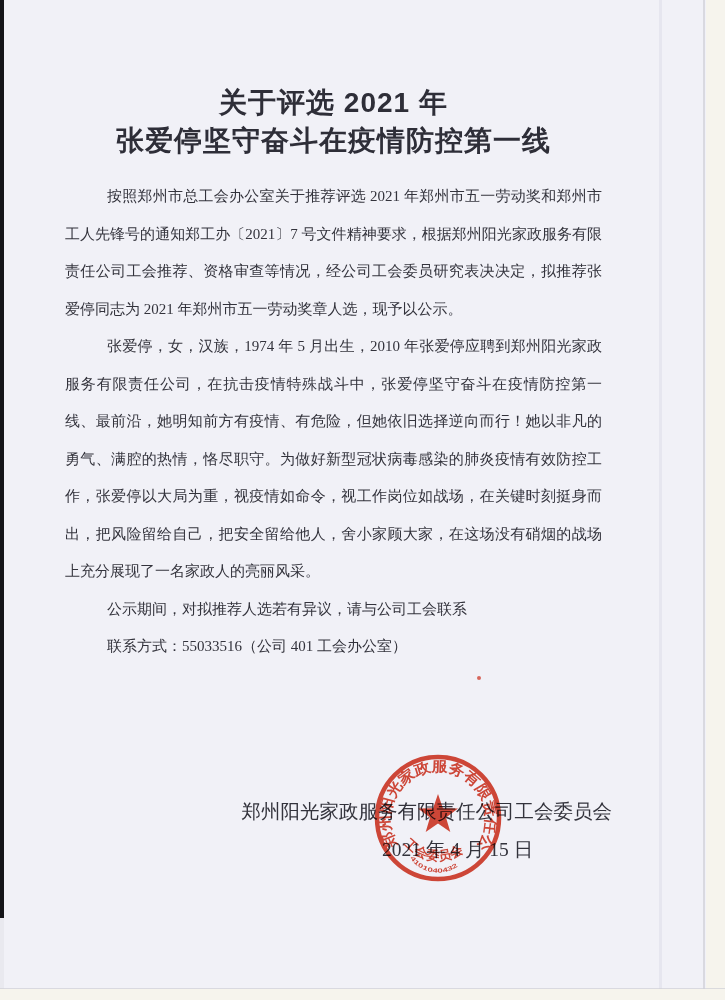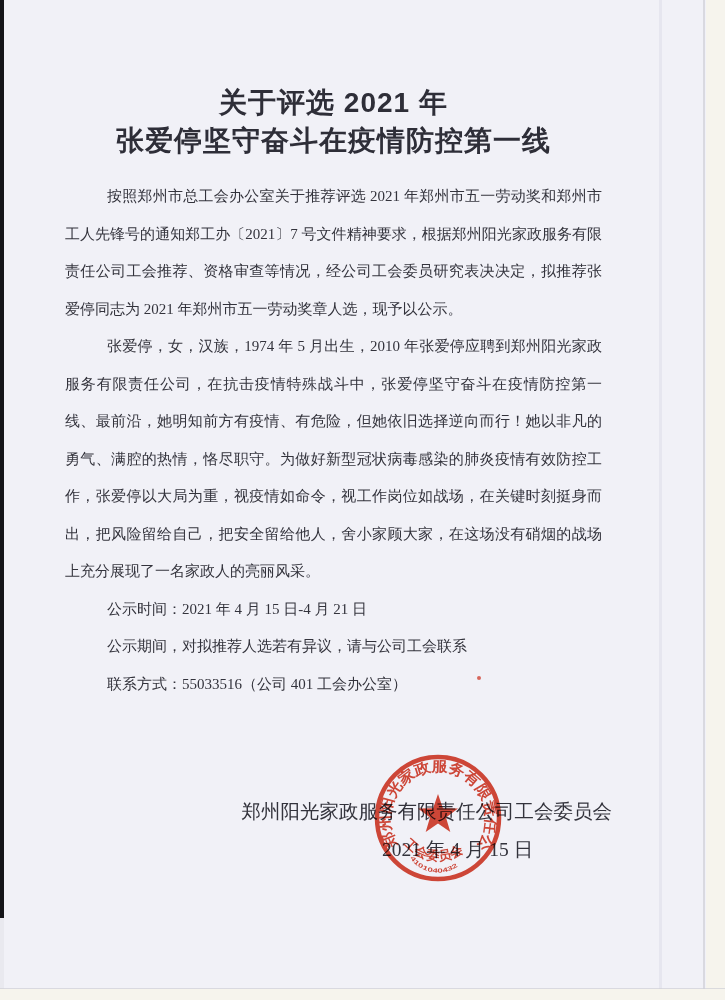--- a/index.html
+++ b/index.html
@@ -74,21 +74,20 @@
   <div class="speck-red"></div>
 
   <div class="title-block">
     <span>关于评选 2021 年</span>
     <span>张爱停坚守奋斗在疫情防控第一线</span>
   </div>
 
   <div class="body-text">
     <p>按照郑州市总工会办公室关于推荐评选 2021 年郑州市五一劳动奖和郑州市工人先锋号的通知郑工办〔2021〕7 号文件精神要求，根据郑州阳光家政服务有限责任公司工会推荐、资格审查等情况，经公司工会委员研究表决决定，拟推荐张爱停同志为 2021 年郑州市五一劳动奖章人选，现予以公示。</p>
     <p>张爱停，女，汉族，1974 年 5 月出生，2010 年张爱停应聘到郑州阳光家政服务有限责任公司，在抗击疫情特殊战斗中，张爱停坚守奋斗在疫情防控第一线、最前沿，她明知前方有疫情、有危险，但她依旧选择逆向而行！她以非凡的勇气、满腔的热情，恪尽职守。为做好新型冠状病毒感染的肺炎疫情有效防控工作，张爱停以大局为重，视疫情如命令，视工作岗位如战场，在关键时刻挺身而出，把风险留给自己，把安全留给他人，舍小家顾大家，在这场没有硝烟的战场上充分展现了一名家政人的亮丽风采。</p>
-    <p>公示时间：2021 年 4 月 15 日-4 月 21 日</p>
     <p>公示期间，对拟推荐人选若有异议，请与公司工会联系</p>
     <p>联系方式：55033516（公司 401 工会办公室）</p>
   </div>
 
   <div class="signature">郑州阳光家政服务有限责任公司工会委员会</div>
   <div class="sign-date">2021 年 4 月 15 日</div>
 
   <svg class="seal" viewBox="0 0 150 150" xmlns="http://www.w3.org/2000/svg">
     <defs>
       <path id="sealRingPath" d="M -40.5 27 A 48 48 0 1 1 40.5 27"></path>

